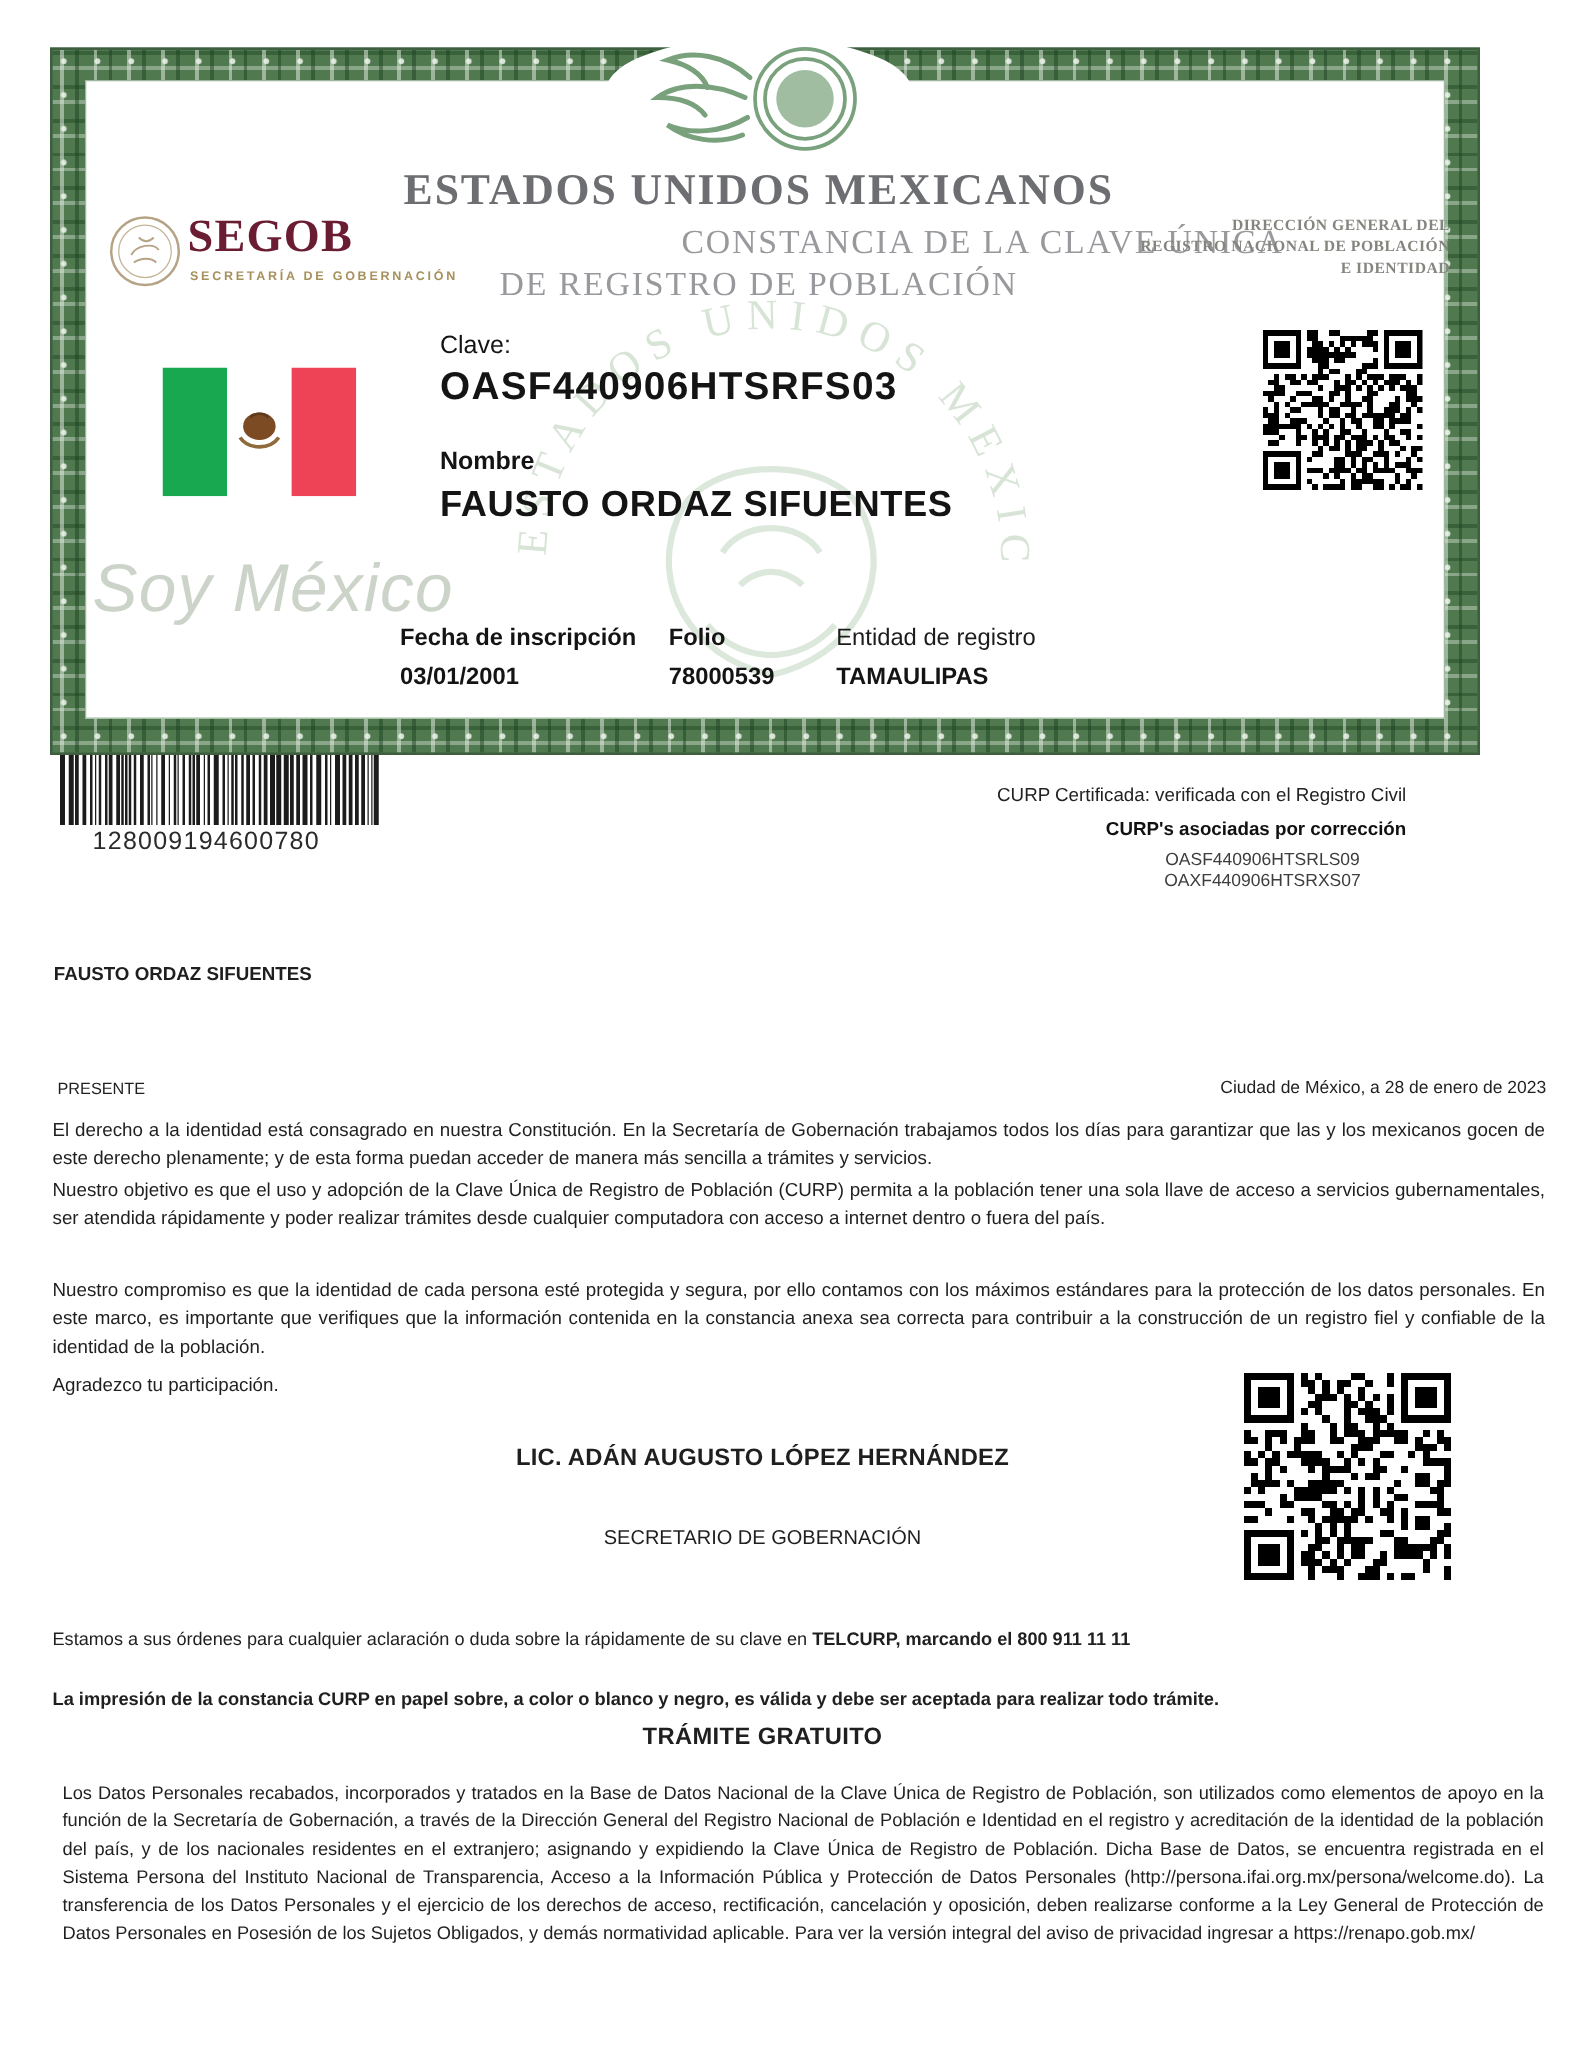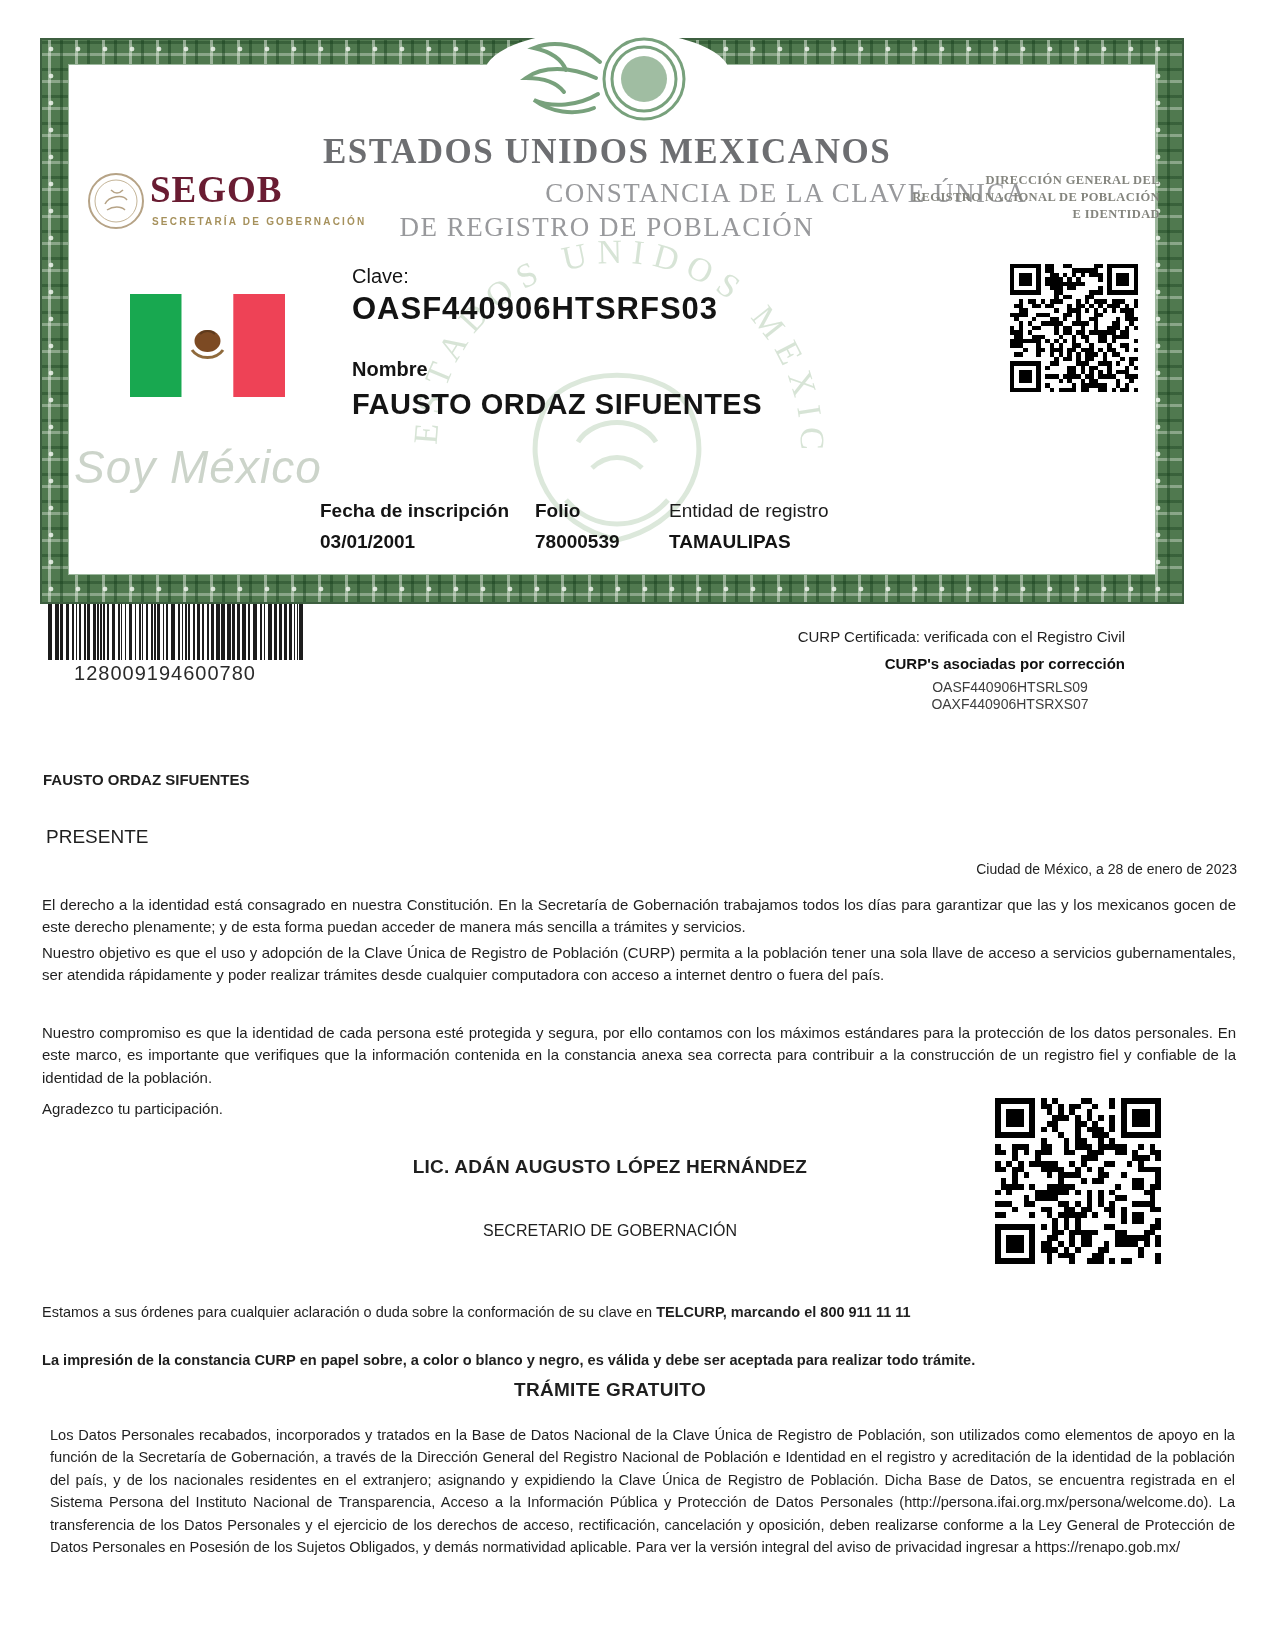--- a/index.html
+++ b/index.html
@@ -31,21 +31,21 @@
   .doc-title{left:0;top:92px;width:1130px;text-align:center;font-family:"Liberation Serif",serif;
     font-weight:bold;font-size:35px;letter-spacing:1.5px;color:#6d6e71;}
   .doc-sub1{left:145px;top:138px;width:840px;text-align:right;font-family:"Liberation Serif",serif;
     font-size:27px;letter-spacing:1.5px;color:#98999c;}
   .doc-sub2{left:145px;top:172px;width:840px;text-align:center;font-family:Liberation Serif, serif;
     font-size:27px;letter-spacing:1.5px;color:#98999c;}
   .direction{left:826px;top:132px;width:292px;text-align:right;font-family:"Liberation Serif",serif;
     font-size:12.5px;font-weight:bold;line-height:17px;letter-spacing:.4px;color:#84857e;}
 
   .flag{left:88px;top:254px;width:155px;height:103px;}
-  .soy-mexico{left:32px;top:400px;font-size:46px;font-style:italic;color:#ccd4ca;letter-spacing:1px;}
+  .soy-mexico{left:32px;top:400px;font-size:54px;font-style:italic;color:#ccd4ca;letter-spacing:1px;}
 
   .clave-label{left:310px;top:225px;font-size:20px;font-weight:normal;color:#141414;}
   .clave-value{left:310px;top:251px;font-size:31px;font-weight:bold;letter-spacing:1px;color:#141414;}
   .nombre-label{left:310px;top:318px;font-size:20px;font-weight:bold;color:#141414;}
   .nombre-value{left:310px;top:348px;font-size:29px;font-weight:bold;letter-spacing:.5px;color:#141414;}
 
   .qr{background:#fff;}
   .qr1{left:968px;top:224px;width:128px;height:128px;}
 
   .field-label{font-size:19px;font-weight:bold;color:#141414;top:460px;}
@@ -61,21 +61,21 @@
 
   .certif{position:absolute;left:700px;top:628px;width:425px;text-align:right;}
   .certif-line1{font-size:15px;color:#222;}
   .certif-heading{font-size:15px;font-weight:bold;color:#111;margin-top:10px;}
   .certif-curps{width:230px;margin-left:auto;text-align:center;font-size:14px;
     line-height:16.5px;color:#3d3d3d;margin-top:7px;}
 
   
   .letter-el{position:absolute;}
   .recipient{left:43px;top:771px;font-size:15px;font-weight:bold;}
-  .presente{left:46px;top:826px;font-size:19px;}
+  .presente{left:46px;top:863px;font-size:13px;}
   .dateline{right:38px;top:861px;width:600px;text-align:right;font-size:14px;}
   .para{left:42px;width:1194px;font-size:15px;line-height:22.3px;text-align:justify;}
   .p1{top:894px;} .p2{top:942px;} .p3{top:1022px;}
   .closing{left:42px;top:1100px;font-size:15px;}
   .sign-name{left:0;top:1156px;width:1220px;text-align:center;font-size:19px;font-weight:bold;letter-spacing:.2px;}
   .sign-title{left:0;top:1222px;width:1220px;text-align:center;font-size:16px;}
   .qr2{position:absolute;left:995px;top:1098px;width:166px;height:166px;}
   .contact{left:42px;top:1304px;font-size:14.5px;}
   .contact b{font-size:14.5px;}
   .print-notice{left:42px;top:1352px;font-size:14.6px;font-weight:bold;}
@@ -880,18 +880,18 @@
         <rect x="1" y="1" width="5" height="5" fill="#fff"></rect>
         <rect x="2" y="2" width="3" height="3" fill="#000"></rect>
         <rect x="22" y="0" width="7" height="7" fill="#000"></rect>
         <rect x="23" y="1" width="5" height="5" fill="#fff"></rect>
         <rect x="24" y="2" width="3" height="3" fill="#000"></rect>
         <rect x="0" y="22" width="7" height="7" fill="#000"></rect>
         <rect x="1" y="23" width="5" height="5" fill="#fff"></rect>
         <rect x="2" y="24" width="3" height="3" fill="#000"></rect>
       </svg></div>
 
-  <div class="letter-el contact"><span>Estamos a sus órdenes para cualquier aclaración o duda sobre la conformación de su clave en </span><b>TELCURP, marcando el 800 911 11 11</b></div>
+  <div class="letter-el contact"><span>Estamos a sus órdenes para cualquier aclaración o duda sobre la rápidamente de su clave en </span><b>TELCURP, marcando el 800 911 11 11</b></div>
 
   <div class="letter-el print-notice">La impresión de la constancia CURP en papel sobre, a color o blanco y negro, es válida y debe ser aceptada para realizar todo trámite.</div>
   <div class="letter-el free-notice">TRÁMITE GRATUITO</div>
   <div class="letter-el privacy">Los Datos Personales recabados, incorporados y tratados en la Base de Datos Nacional de la Clave Única de Registro de Población, son utilizados como elementos de apoyo en la función de la Secretaría de Gobernación, a través de la Dirección General del Registro Nacional de Población e Identidad en el registro y acreditación de la identidad de la población del país, y de los nacionales residentes en el extranjero; asignando y expidiendo la Clave Única de Registro de Población. Dicha Base de Datos, se encuentra registrada en el Sistema Persona del Instituto Nacional de Transparencia, Acceso a la Información Pública y Protección de Datos Personales (http://persona.ifai.org.mx/persona/welcome.do). La transferencia de los Datos Personales y el ejercicio de los derechos de acceso, rectificación, cancelación y oposición, deben realizarse conforme a la Ley General de Protección de Datos Personales en Posesión de los Sujetos Obligados, y demás normatividad aplicable. Para ver la versión integral del aviso de privacidad ingresar a https://renapo.gob.mx/</div>
 </div>
 
 </body></html>

